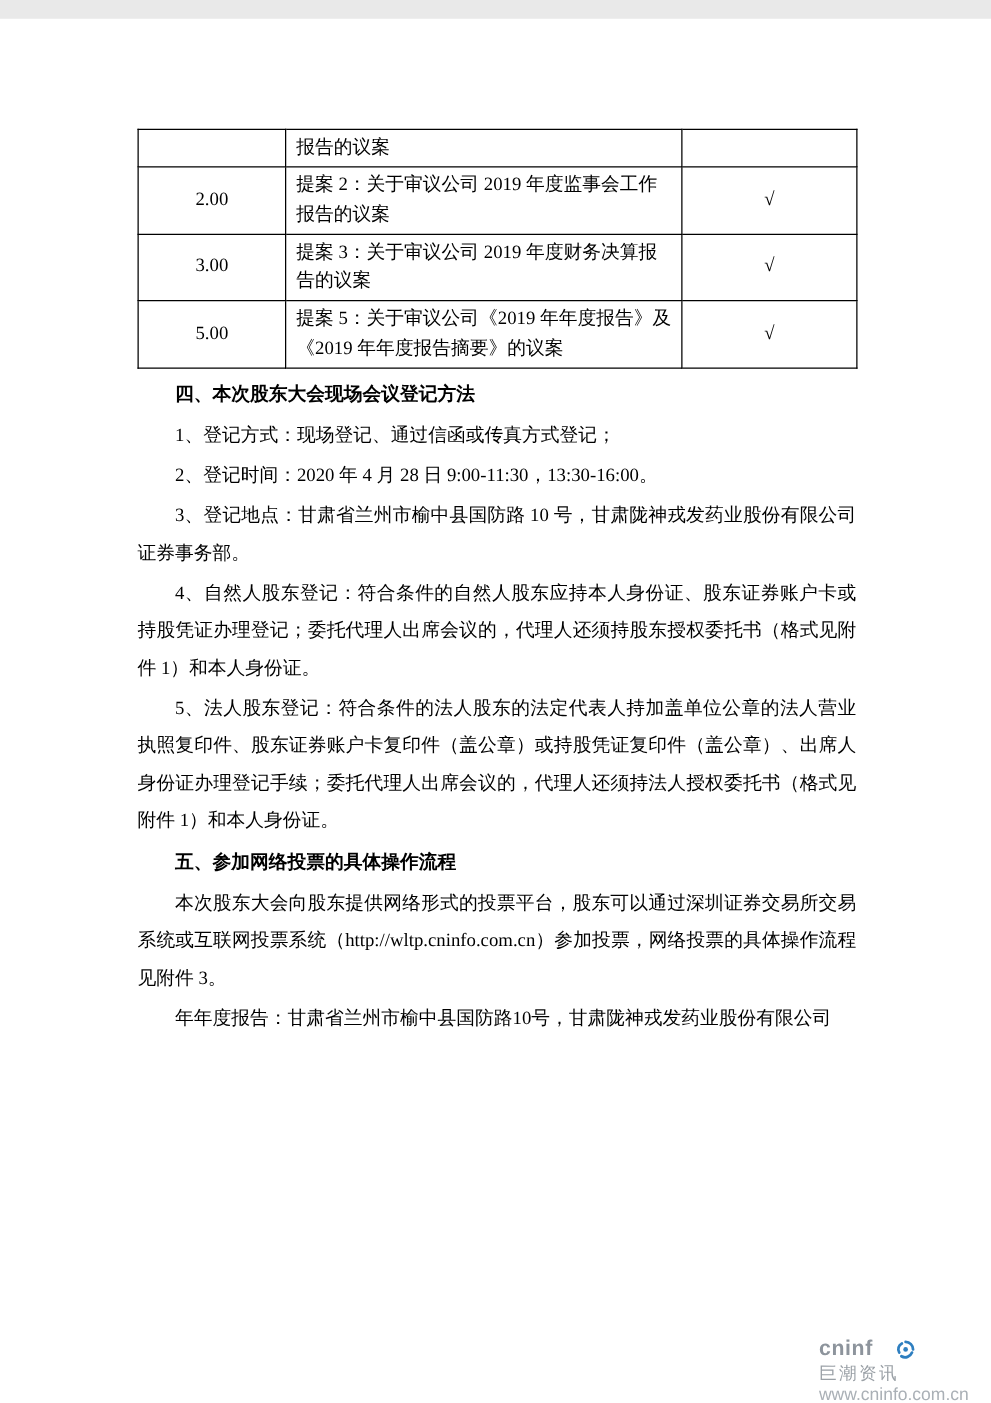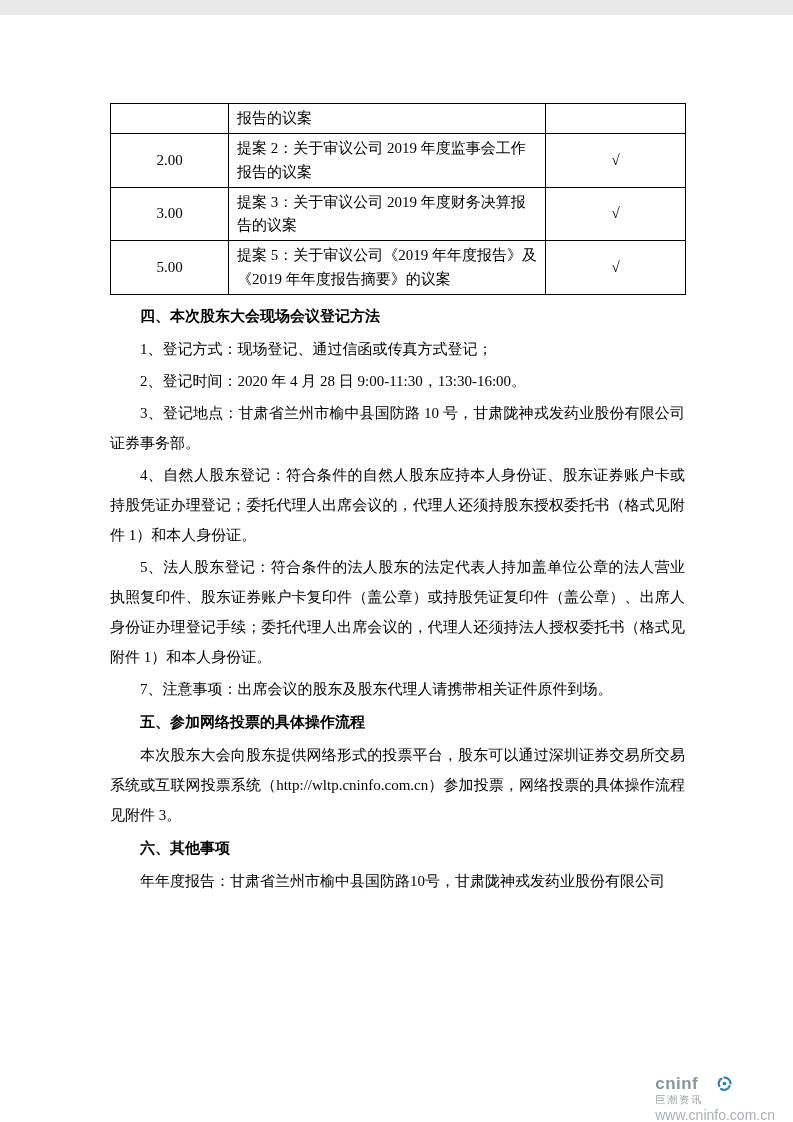--- a/index.html
+++ b/index.html
@@ -52,21 +52,21 @@
     position:absolute;
     right:18px; bottom:14px;
     text-align:left;
     color:#9aa0a6;
     font-family:"Liberation Sans","DejaVu Sans",sans-serif;
     line-height:1.15;
   }
   .logo-top { display:flex; align-items:center; gap:18px; }
   .logo-brand { font-size:17px; font-weight:bold; letter-spacing:0.5px; color:#8d949c; }
   .logo-swirl { width:17px; height:17px; display:inline-block; }
-  .logo-name { font-size:10px; color:#9aa0a6; margin-top:1px; letter-spacing:2px; }
+  .logo-name { font-size:14px; color:#9aa0a6; margin-top:1px; letter-spacing:2px; }
   .logo-url  { font-size:14px; color:#aab0b6; margin-top:1px; }
 </style>
 </head>
 <body>
 
 <div class="page">
   <div class="content">
 
     <table class="proposal-table">
       <tbody>
@@ -93,26 +93,24 @@
       </tbody>
     </table>
 
     <div class="bodytext">
       <div class="heading">四、本次股东大会现场会议登记方法</div>
       <div class="para">1、登记方式：现场登记、通过信函或传真方式登记；</div>
       <div class="para">2、登记时间：2020 年 4 月 28 日 9:00-11:30，13:30-16:00。</div>
       <div class="para">3、登记地点：甘肃省兰州市榆中县国防路 10 号，甘肃陇神戎发药业股份有限公司证券事务部。</div>
       <div class="para">4、自然人股东登记：符合条件的自然人股东应持本人身份证、股东证券账户卡或持股凭证办理登记；委托代理人出席会议的，代理人还须持股东授权委托书（格式见附件 1）和本人身份证。</div>
       <div class="para">5、法人股东登记：符合条件的法人股东的法定代表人持加盖单位公章的法人营业执照复印件、股东证券账户卡复印件（盖公章）或持股凭证复印件（盖公章）、出席人身份证办理登记手续；委托代理人出席会议的，代理人还须持法人授权委托书（格式见附件 1）和本人身份证。</div>
-      <div class="para">7、注意事项：出席会议的股东及股东代理人请携带相关证件原件到场。</div>
 
       <div class="heading">五、参加网络投票的具体操作流程</div>
       <div class="para">本次股东大会向股东提供网络形式的投票平台，股东可以通过深圳证券交易所交易系统或互联网投票系统（http://wltp.cninfo.com.cn）参加投票，网络投票的具体操作流程见附件 3。</div>
 
-      <div class="heading">六、其他事项</div>
       <div class="para">年年度报告：甘肃省兰州市榆中县国防路10号，甘肃陇神戎发药业股份有限公司</div>
     </div>
   </div>
 
   <div class="logo">
     <div class="logo-top">
       <span class="logo-brand">cninf</span>
       <span class="logo-swirl">
         <svg viewBox="0 0 20 20" width="17" height="17">
           <g fill="none" stroke="#2e7fc0" stroke-width="2.6" stroke-linecap="round">

